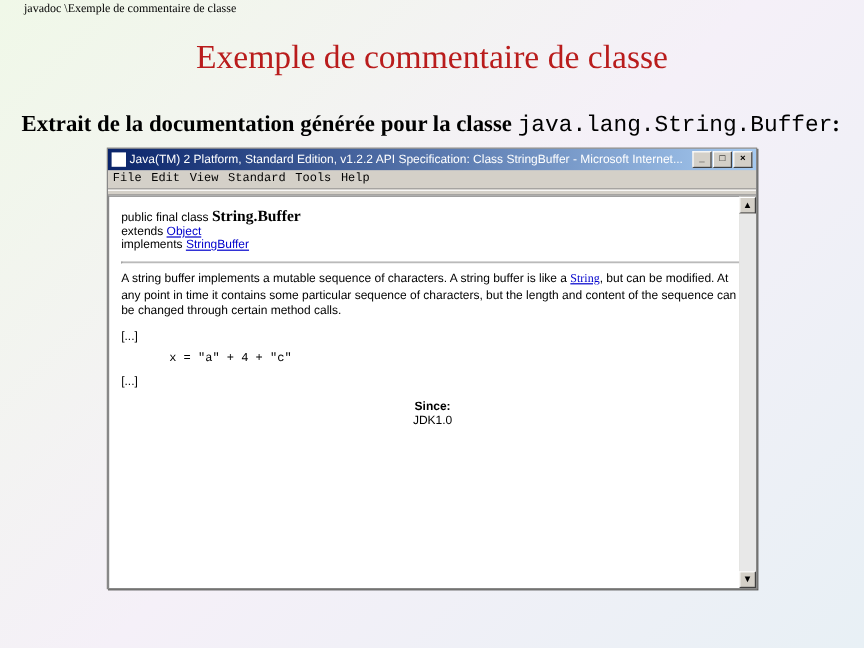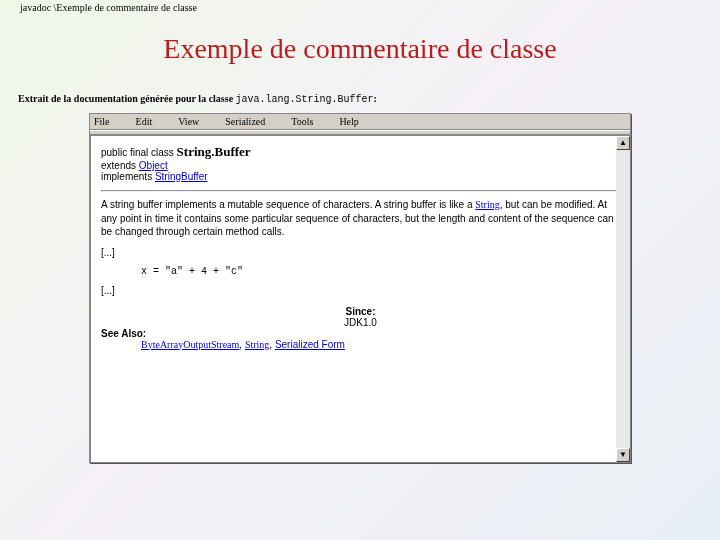--- a/index.html
+++ b/index.html
@@ -17,21 +17,21 @@
     color: #000;
   }
   .page-title {
     text-align: center;
     font-size: 28px;
     font-weight: normal;
     margin: 18px 0 28px 0;
     color: #b91c1c;
   }
   .intro {
-    font-size: 10px;
+    font-size: 19px;
     padding: 0 18px;
     margin-bottom: 8px;
   }
   .intro b { font-weight: bold; }
   .mono { font-family: "Courier New", monospace; }
   .ie-window {
     width: 540px;
     margin: 0 auto;
     border: 1px solid #888;
     background: #d4d0c8;
@@ -62,26 +62,26 @@
     border-bottom-color: #404040;
     font-size: 8px;
     text-align: center;
     line-height: 10px;
     color: #000;
     font-family: Arial;
     font-weight: bold;
   }
   .menubar {
     background: #d4d0c8;
-    font-family: Liberation Serif, serif;
+    font-family: Liberation Mono, monospace;
     font-size: 10px;
     padding: 2px 4px;
     border-bottom: 1px solid #888;
     display: flex;
-    gap: 26px;
+    gap: 8px;
   }
   .menubar span { color: #000; }
   .ie-sep {
     height: 3px;
     background: #d4d0c8;
     border-top: 1px solid #fff;
     border-bottom: 1px solid #888;
   }
   .content {
     background: #fff;
@@ -132,25 +132,36 @@
 
 <div class="breadcrumb">javadoc \Exemple de commentaire de classe</div>
 
 <h1 class="page-title">Exemple de commentaire de classe</h1>
 
 <div class="intro">
   <b>Extrait de la documentation générée pour la classe </b><span class="mono">java.lang.String.Buffer</span><b>:</b>
 </div>
 
 <div class="ie-window">
+  <div class="titlebar">
+    <div class="titlebar-left">
+      <span class="titlebar-icon"></span>
+      <span>Java(TM) 2 Platform, Standard Edition, v1.2.2 API Specification: Class StringBuffer - Microsoft Internet...</span>
+    </div>
+    <div class="win-buttons">
+      <div class="win-btn">_</div>
+      <div class="win-btn">□</div>
+      <div class="win-btn">×</div>
+    </div>
+  </div>
   <div class="menubar">
     <span>File</span>
     <span>Edit</span>
     <span>View</span>
-    <span>Serialized</span>
+    <span>Standard</span>
     <span>Tools</span>
     <span>Help</span>
   </div>
   <div class="ie-sep"></div>
   <div class="content">
     <div class="decl">
       <span>public final class </span><b>String.Buffer</b><br>
       <span>extends </span><a href="#" class="link">Object</a><br>
       <span>implements </span><a href="#" class="link">StringBuffer</a>
     </div>
@@ -158,28 +169,20 @@
     <p>
       <span>A string buffer implements a mutable sequence of characters. A string buffer is like a </span><a href="#" class="monolink">String</a><span>, but can be modified. At any point in time it contains some particular sequence of characters, but the length and content of the sequence can be changed through certain method calls.</span>
     </p>
     <div class="ellipsis">[...]</div>
     <div class="code-line">x = "a" + 4 + "c"</div>
     <div class="ellipsis">[...]</div>
     <div class="since">
       <b>Since:</b><br>
       <span class="since-val">JDK1.0</span>
     </div>
-    <div>
-      <b>See Also:</b><br>
-      <span class="seealso-links">
-        <a href="#" class="monolink">ByteArrayOutputStream</a>,
-        <a href="#" class="monolink">String</a>,
-        <a href="#" class="link">Serialized Form</a>
-      </span>
-    </div>
 
     <div class="scrollbar">
       <div class="sb-btn">▲</div>
       <div class="sb-track"></div>
       <div class="sb-btn" style="position:absolute;bottom:0;">▼</div>
     </div>
   </div>
 </div>
 
 </body></html>

